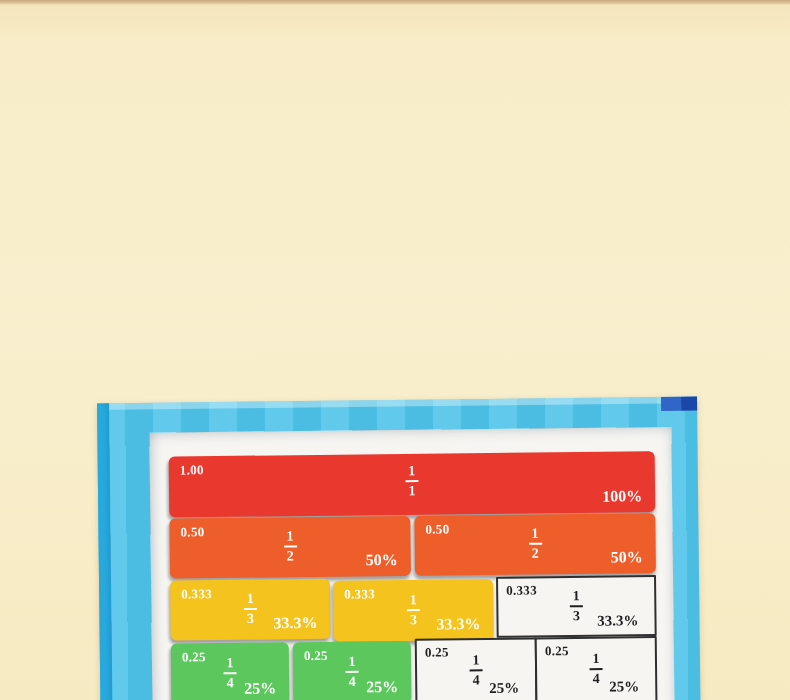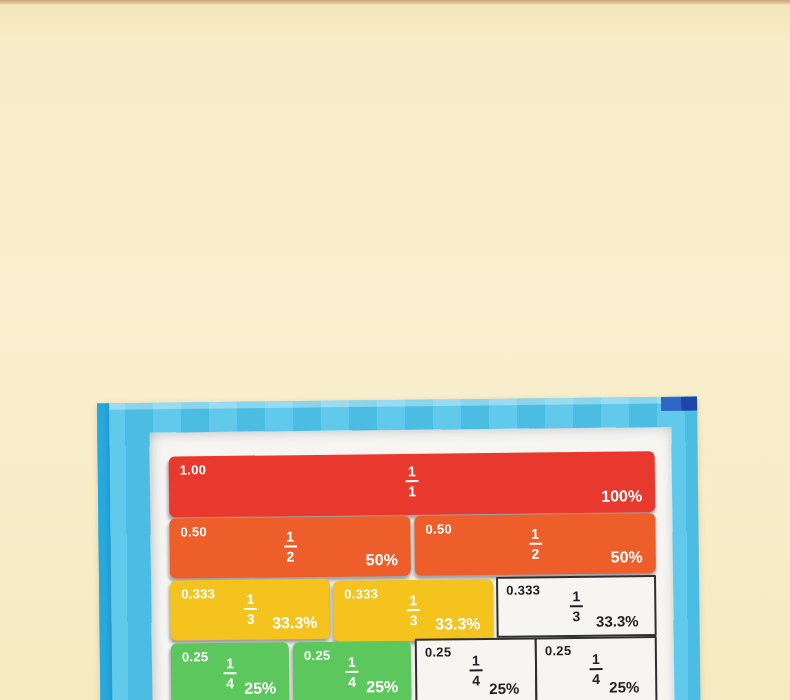--- a/index.html
+++ b/index.html
@@ -1,19 +1,19 @@
 <!DOCTYPE html>
 <html><head>
 <meta charset="utf-8">
 <style>
   html,body{margin:0;padding:0;}
   .stage{
     position:relative; width:790px; height:700px; overflow:hidden;
     background:linear-gradient(180deg,#f3e4ba 0%, #f8edc8 6%, #f9efce 45%, #f8edc8 72%, #f6eac2 100%);
-    font-family:Liberation Sans, sans-serif;
+    font-family:Liberation Serif, serif;
   }
   .top-strip{
     position:absolute; left:0; top:0; width:790px; height:5px;
     background:linear-gradient(180deg,#c9a87e 0%, #dcbf96 55%, #f3e4ba 100%);
   }
   
   .board{
     position:absolute; left:97px; top:400px; width:600px; height:330px;
     transform:rotate(-0.65deg); transform-origin:50% 0;
     background-image:

